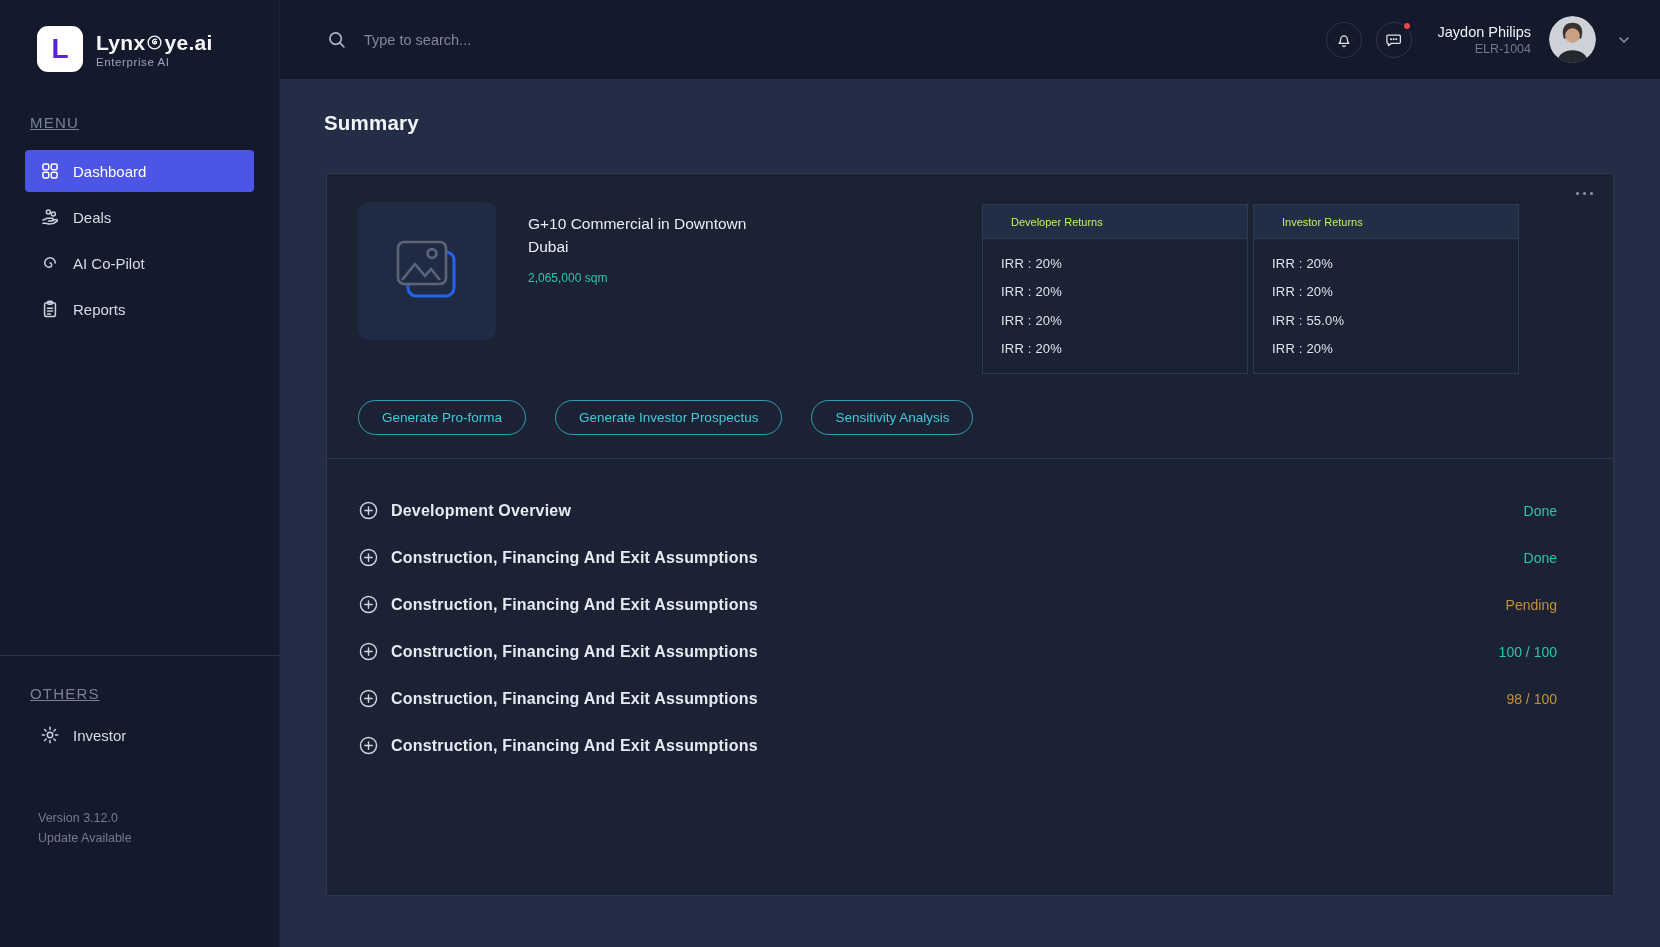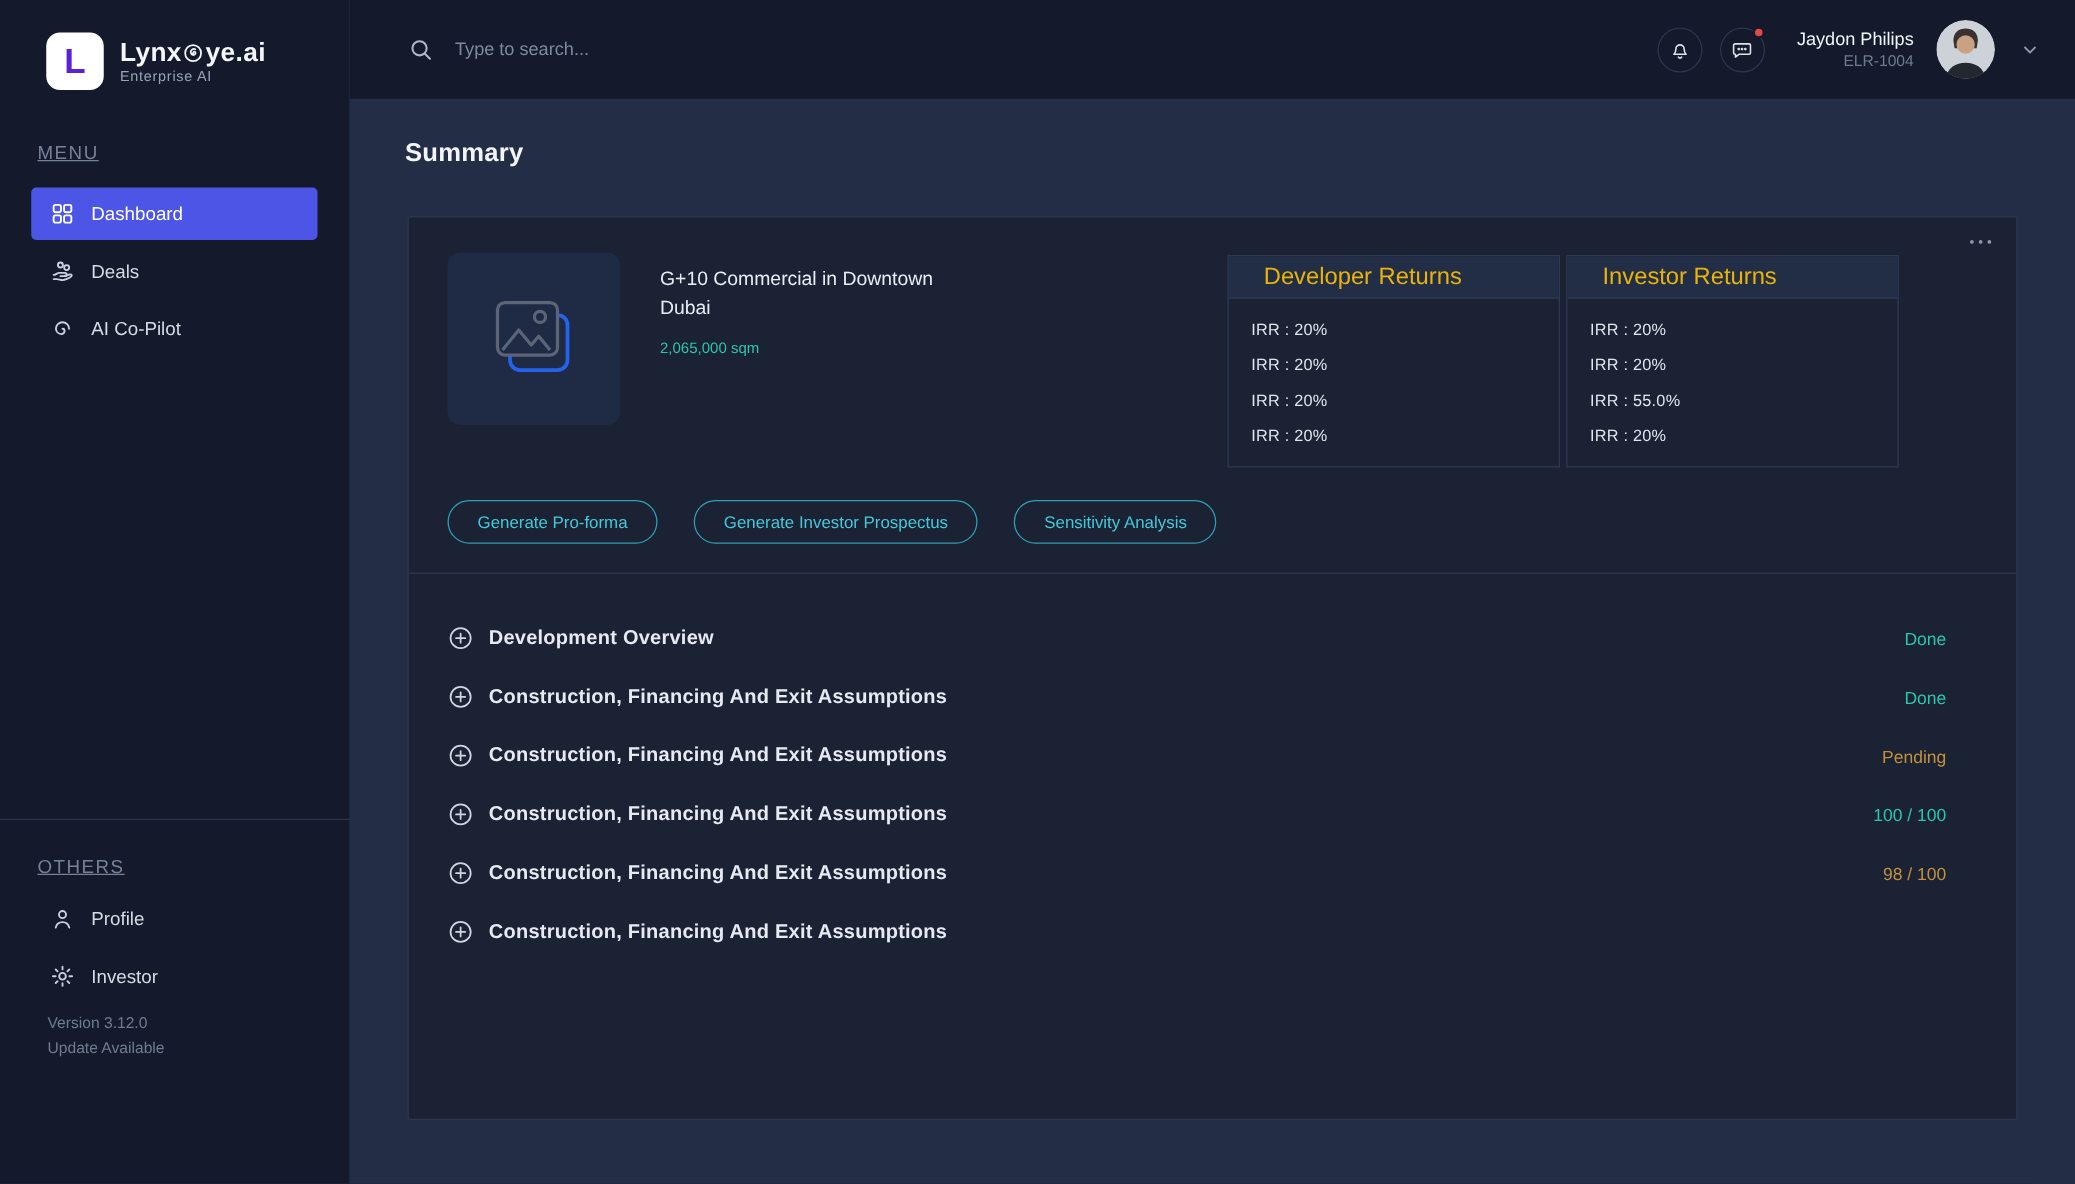--- a/index.html
+++ b/index.html
@@ -94,21 +94,21 @@
   }
   .proj-info { position:absolute; left:201px; top:38px; width:250px; }
   .proj-title { font-size:15.5px; color:#e8ecf4; line-height:23px; }
   .proj-area { font-size:12px; color:var(--teal,#2cc5ae); margin-top:13px; }
 
   .returns { position:absolute; left:655px; top:30px; width:537px; height:170px; display:flex; gap:5px; }
   .rtable { flex:1; border:1px solid #2e3a54; display:flex; flex-direction:column; }
   .rtable-head {
     height:34px; background:#222e46; border-bottom:1px solid #2e3a54;
     display:flex; align-items:center; padding-left:28px;
-    font-size:19px; color:#eab308;
+    font-size:11px; color:#bef264;
   }
   .rtable-body { flex:1; display:flex; flex-direction:column; justify-content:space-evenly; padding:4px 0; }
   .rtable-row { padding-left:18px; font-size:13px; color:#dfe5ee; letter-spacing:.2px; }
 
   .actions { position:absolute; left:31px; top:226px; display:flex; gap:29px; }
   .pill-btn {
     height:35px; border-radius:17.5px; border:1px solid #2f9fb5; background:transparent;
     color:var(--cyan,#45c8da); font-size:13.5px; font-family:inherit; padding:0 23px; cursor:pointer;
   }
 
@@ -171,37 +171,38 @@
       </div>
       <div class="nav-item">
         <span class="ni-icon">
           <svg width="20" height="20" viewBox="0 0 24 24" fill="none" stroke="currentColor" stroke-width="1.8" stroke-linecap="round">
             <path d="M12 12a2 2 0 012 2 3.2 3.2 0 01-3.2 3.1A5.3 5.3 0 015.7 12 6.3 6.3 0 0112 5.7 6.3 6.3 0 0118.3 12"></path>
             <path d="M12 12a5 5 0 00-5 0" opacity="0"></path>
           </svg>
         </span>
         <span>AI Co-Pilot</span>
       </div>
+      <div class="nav-item">
+        <span class="ni-icon">
+          <svg width="20" height="20" viewBox="0 0 24 24" fill="none" stroke="currentColor" stroke-width="1.8" stroke-linecap="round">
+            <rect x="5.5" y="4.5" width="13" height="16.5" rx="2.5"></rect>
+            <rect x="9" y="2.8" width="6" height="3.4" rx="1.4"></rect>
+            <path d="M9 11h6M9 14.5h6M9 18h3.5"></path>
+          </svg>
+        </span>
+        <span>Reports</span>
+      </div>
     </div>
   </nav>
 
   <div class="sidebar-divider"></div>
   <div class="nav-label others-label">OTHERS</div>
 
   <nav class="nav nav-others">
     <div class="nav-items">
-      <div class="nav-item">
-        <span class="ni-icon">
-          <svg width="20" height="20" viewBox="0 0 24 24" fill="none" stroke="currentColor" stroke-width="1.8" stroke-linecap="round">
-            <circle cx="12" cy="8" r="3.4"></circle>
-              <path d="M5.5 20.5c.8-3.6 3.4-5.3 6.5-5.3s5.7 1.7 6.5 5.3"></path>
-          </svg>
-        </span>
-        <span>Profile</span>
-      </div>
       <div class="nav-item">
         <span class="ni-icon">
           <svg width="20" height="20" viewBox="0 0 24 24" fill="none" stroke="currentColor" stroke-width="1.8" stroke-linecap="round">
             <circle cx="12" cy="12" r="3.2"></circle>
             <path d="M12 2.8v2.6M12 18.6v2.6M2.8 12h2.6M18.6 12h2.6M5.5 5.5l1.8 1.8M16.7 16.7l1.8 1.8M18.5 5.5l-1.8 1.8M7.3 16.7l-1.8 1.8"></path>
           </svg>
         </span>
         <span>Investor</span>
       </div>
     </div>

